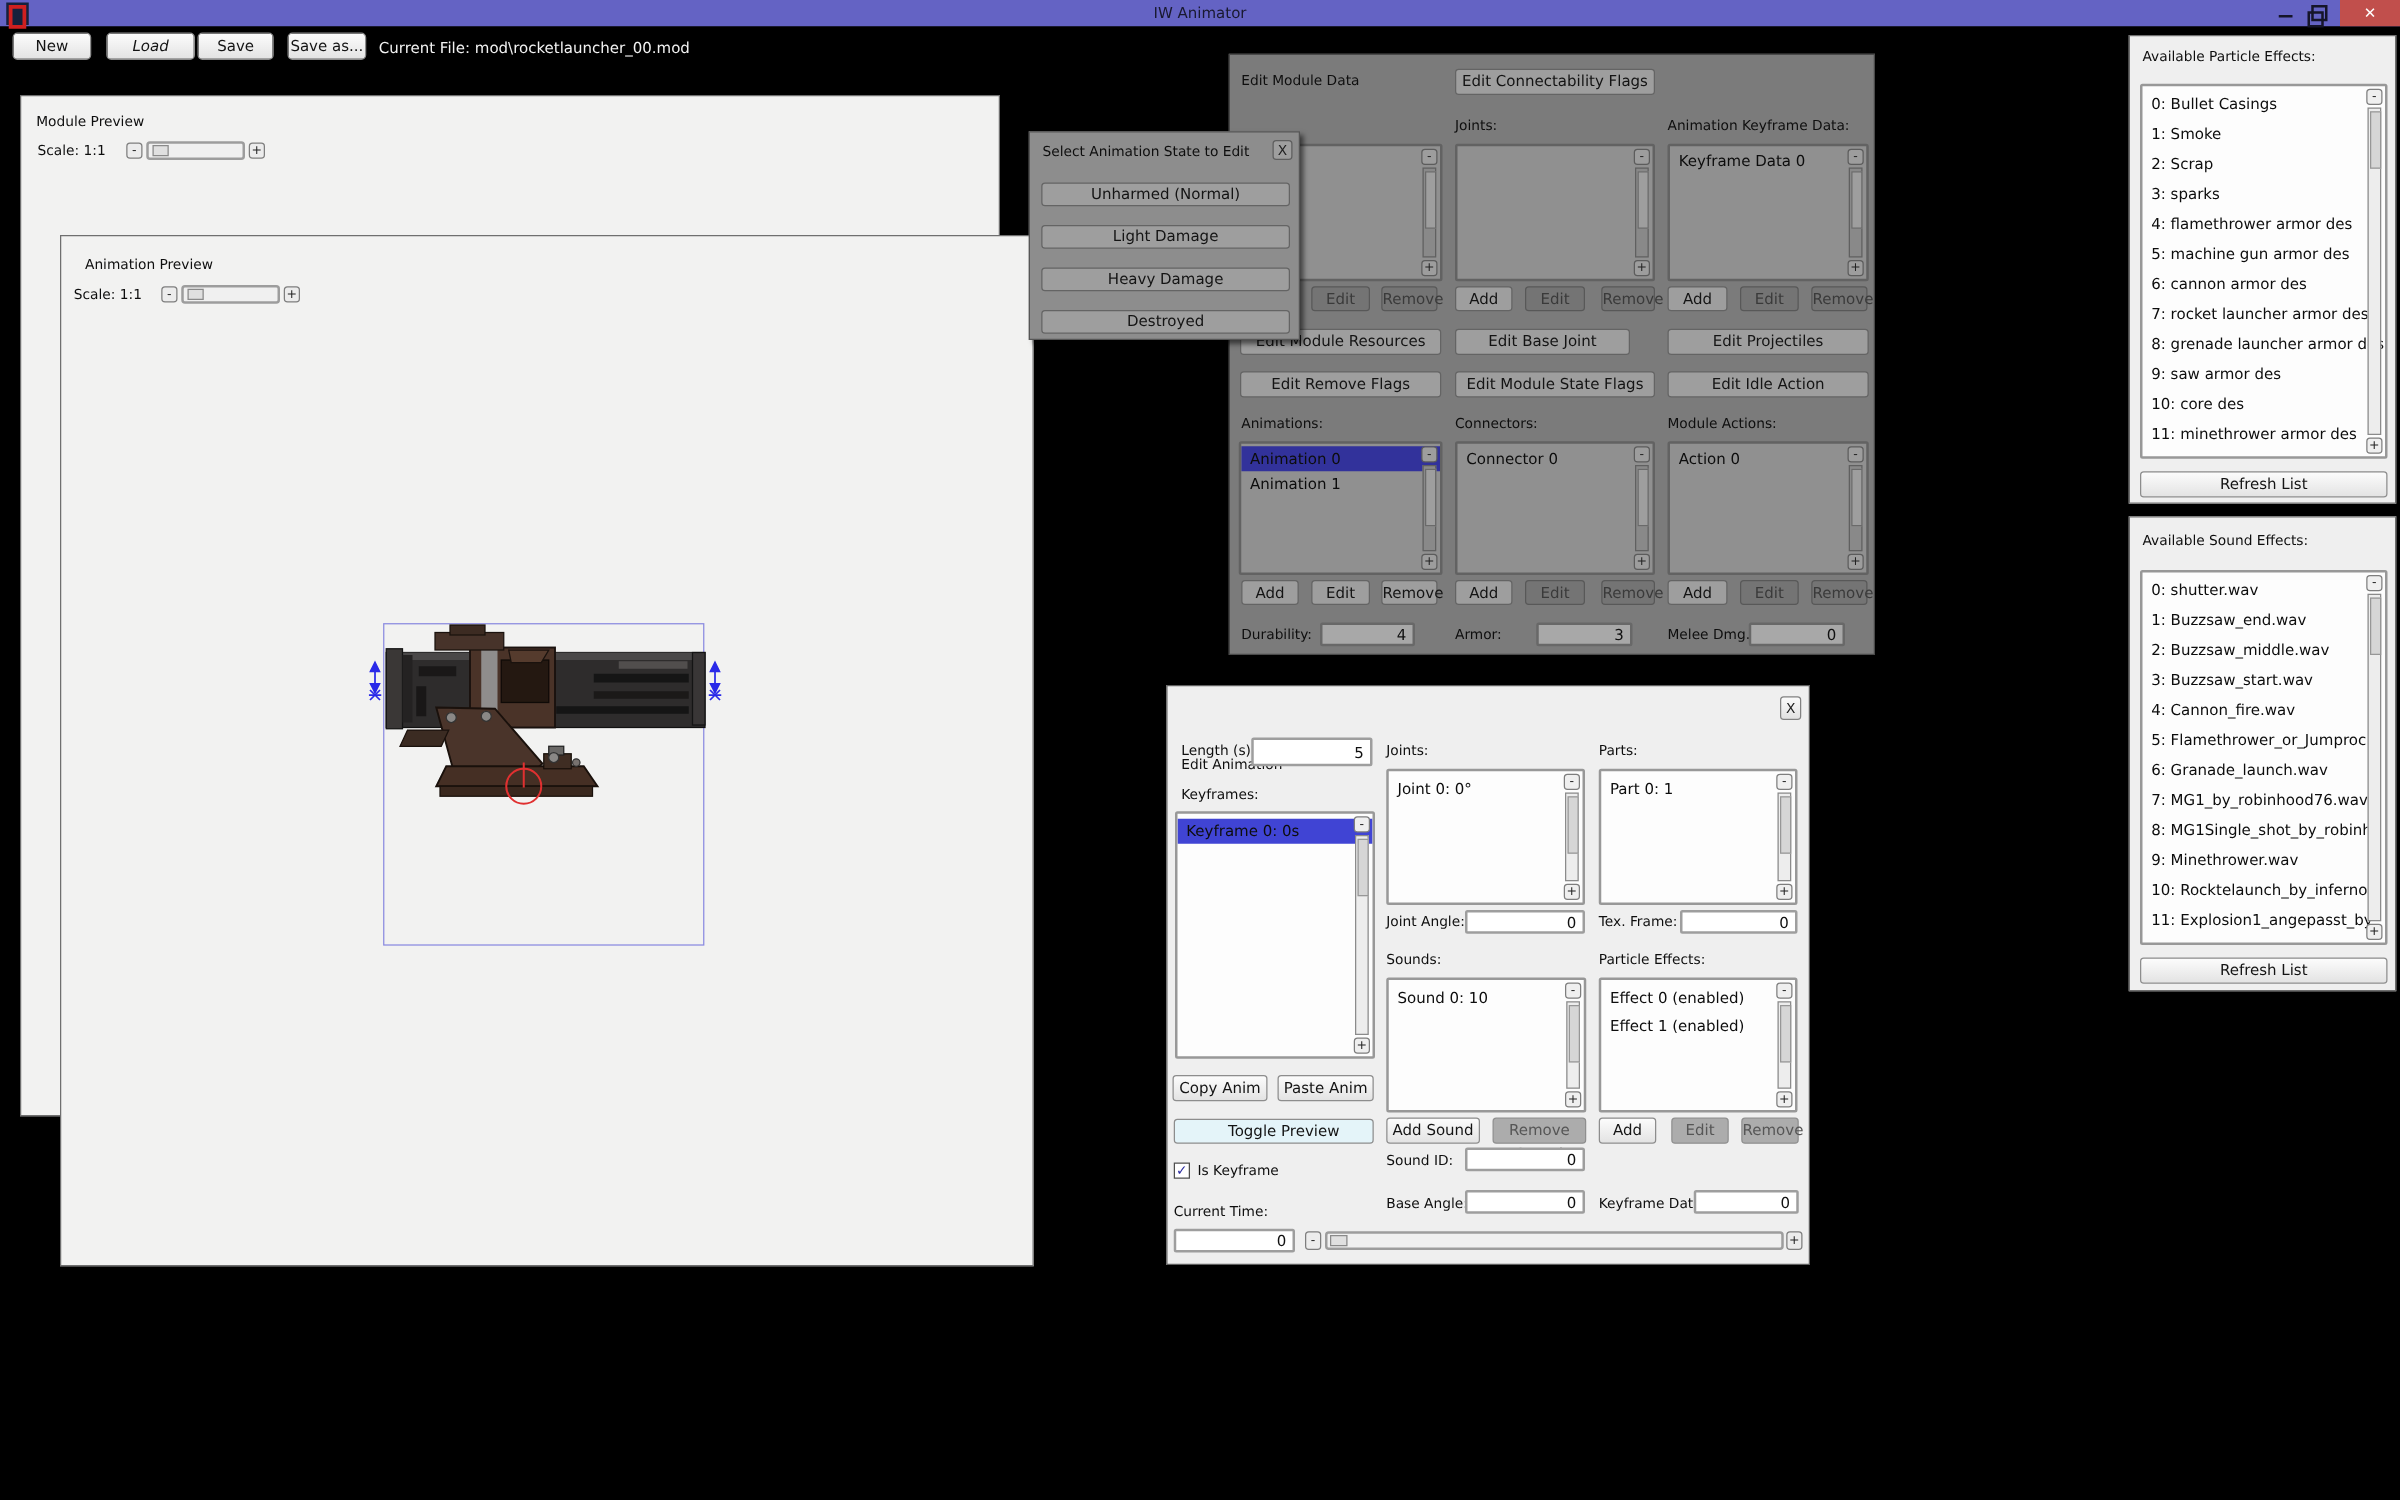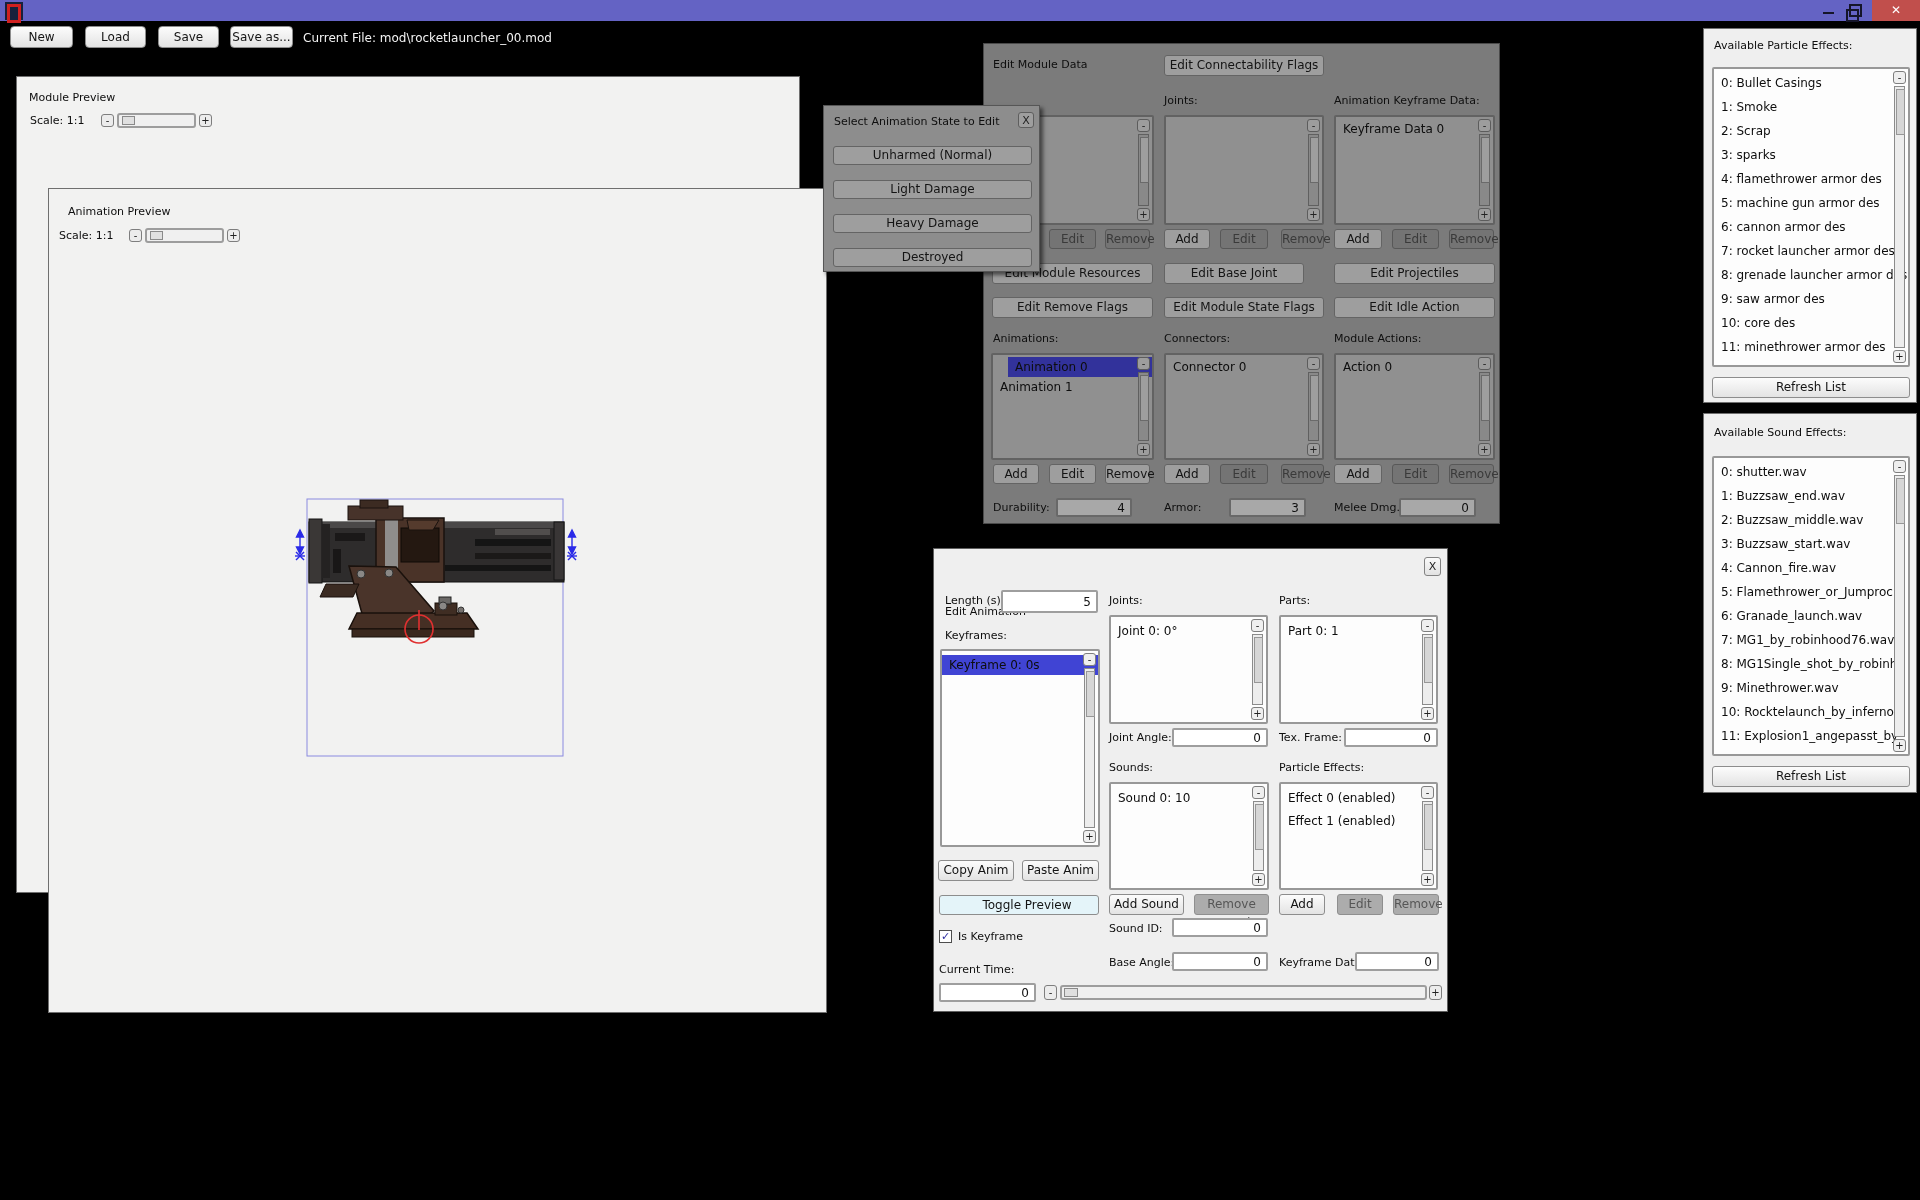--- a/index.html
+++ b/index.html
@@ -35,21 +35,21 @@
   .ddlg{position:absolute;background:#8d8d8d;border:1px solid #565656;box-shadow:3px 3px 4px rgba(0,0,0,.55);box-sizing:border-box;}
   .adlg{position:absolute;background:#efefef;border:1px solid #5f5f5f;box-sizing:border-box;}
 
   
   .list{position:absolute;border:2px solid #989898;background:#fdfdfd;border-radius:2px;box-sizing:border-box;overflow:hidden;}
   .list.dim{border-color:#626262;background:#909090;}
   .li{height:24px;line-height:24px;padding-left:7px;padding-right:18px;font-size:12px;color:#0d0d0d;
     white-space:nowrap;overflow:hidden;}
   .li.p20{height:20px;line-height:20px;}
   .li.sel{background:#4044d4;}
-  .li.dsel{background:#32329b;margin-left:15px;}
+  .li.dsel{background:#32329b;}
   .pad4{padding-top:4px;}
   .pad2{padding-top:2px;}
 
   
   .sb{position:absolute;top:2px;bottom:2px;right:2px;width:15px;}
   .sb .b{position:absolute;right:0;width:13px;height:13px;background:#efefef;border:1px solid #7e7e7e;
     border-radius:3px;font-size:10px;line-height:11px;text-align:center;color:#222;box-sizing:border-box;}
   .sb .bt{top:0;} .sb .bb{bottom:0;}
   .sb .tr{position:absolute;right:1px;top:15px;bottom:15px;width:11px;background:#ededed;border:1px solid #8b8b8b;box-sizing:border-box;}
   .sb .th{position:absolute;left:1px;top:2px;width:7px;height:44px;background:#d6d6d6;border:1px solid #979797;}
@@ -74,31 +74,32 @@
     font-size:11px;text-align:center;color:#222;box-sizing:border-box;}
   .xbtn.dim{background:#9e9e9e;border-color:#5e5e5e;}
 </style>
 </head>
 <body>
 
 <div class="titlebar">
   <div class="appicon">
       <div class="red"></div>
     </div>
+  <div class="ttl">IW Animator</div>
   <div class="wbtn" style="left:1820px;width:20px;">
       <div class="minbar"></div>
     </div>
   <div class="wbtn" style="left:1847px;width:20px;">
       <div class="resticon"></div>
     </div>
   <div class="closebtn" style="left:1872px;">✕</div>
 </div>
 
 <div class="abtn" style="left:10px;top:26px;width:63px;height:22px;line-height:20px;border-radius:4px;">New</div>
-<div class="abtn" style="left:85px;top:26px;width:61px;height:22px;line-height:20px;border-radius:4px;">Load</div>
+<div class="abtn" style="left:85px;top:26px;width:71px;height:22px;line-height:20px;border-radius:4px;font-style:italic;">Load</div>
 <div class="abtn" style="left:158px;top:26px;width:61px;height:22px;line-height:20px;border-radius:4px;">Save</div>
 <div class="abtn" style="left:230px;top:26px;width:63px;height:22px;line-height:20px;border-radius:4px;">Save as...</div>
 <div class="wlbl" style="left:303px;top:31px;">Current File: mod\rocketlauncher_00.mod</div>
 
 <div class="lpanel" style="left:16px;top:76px;width:784px;height:817px;">
   <div class="lbl" style="left:12px;top:14px;">Module Preview</div>
   <div class="lbl" style="left:13px;top:37px;">Scale: 1:1</div>
   <div class="sq" style="left:84px;top:37px;width:13px;height:13px;line-height:11px;">-</div>
   <div class="strack" style="left:100px;top:36px;width:79px;height:15px;">
     <div class="shandle" style="left:3px;top:1px;width:13px;height:9px;"></div>

